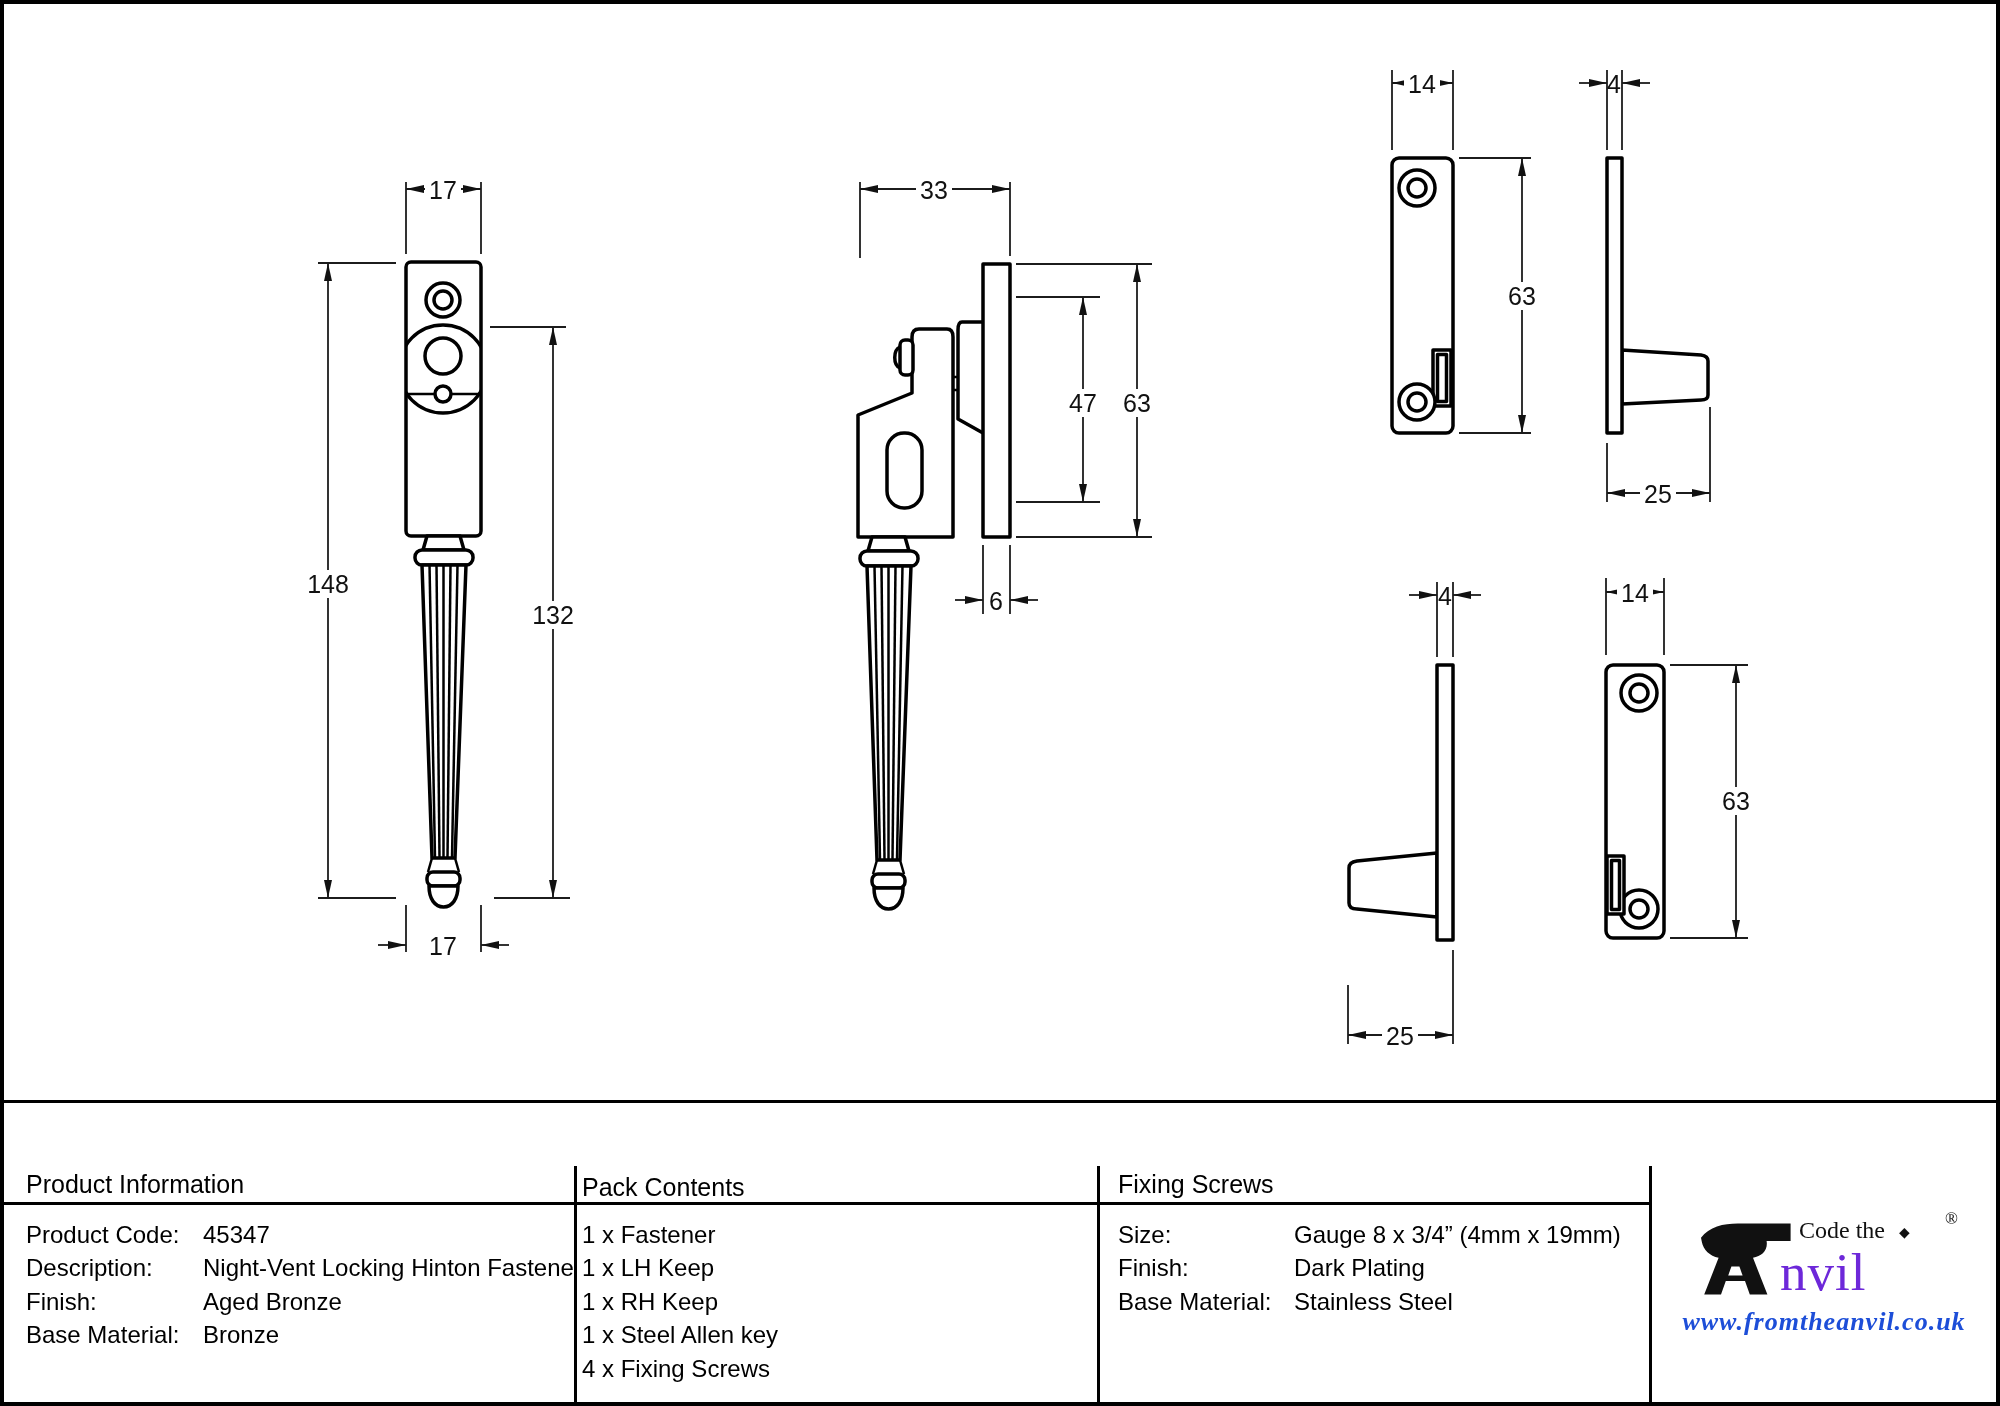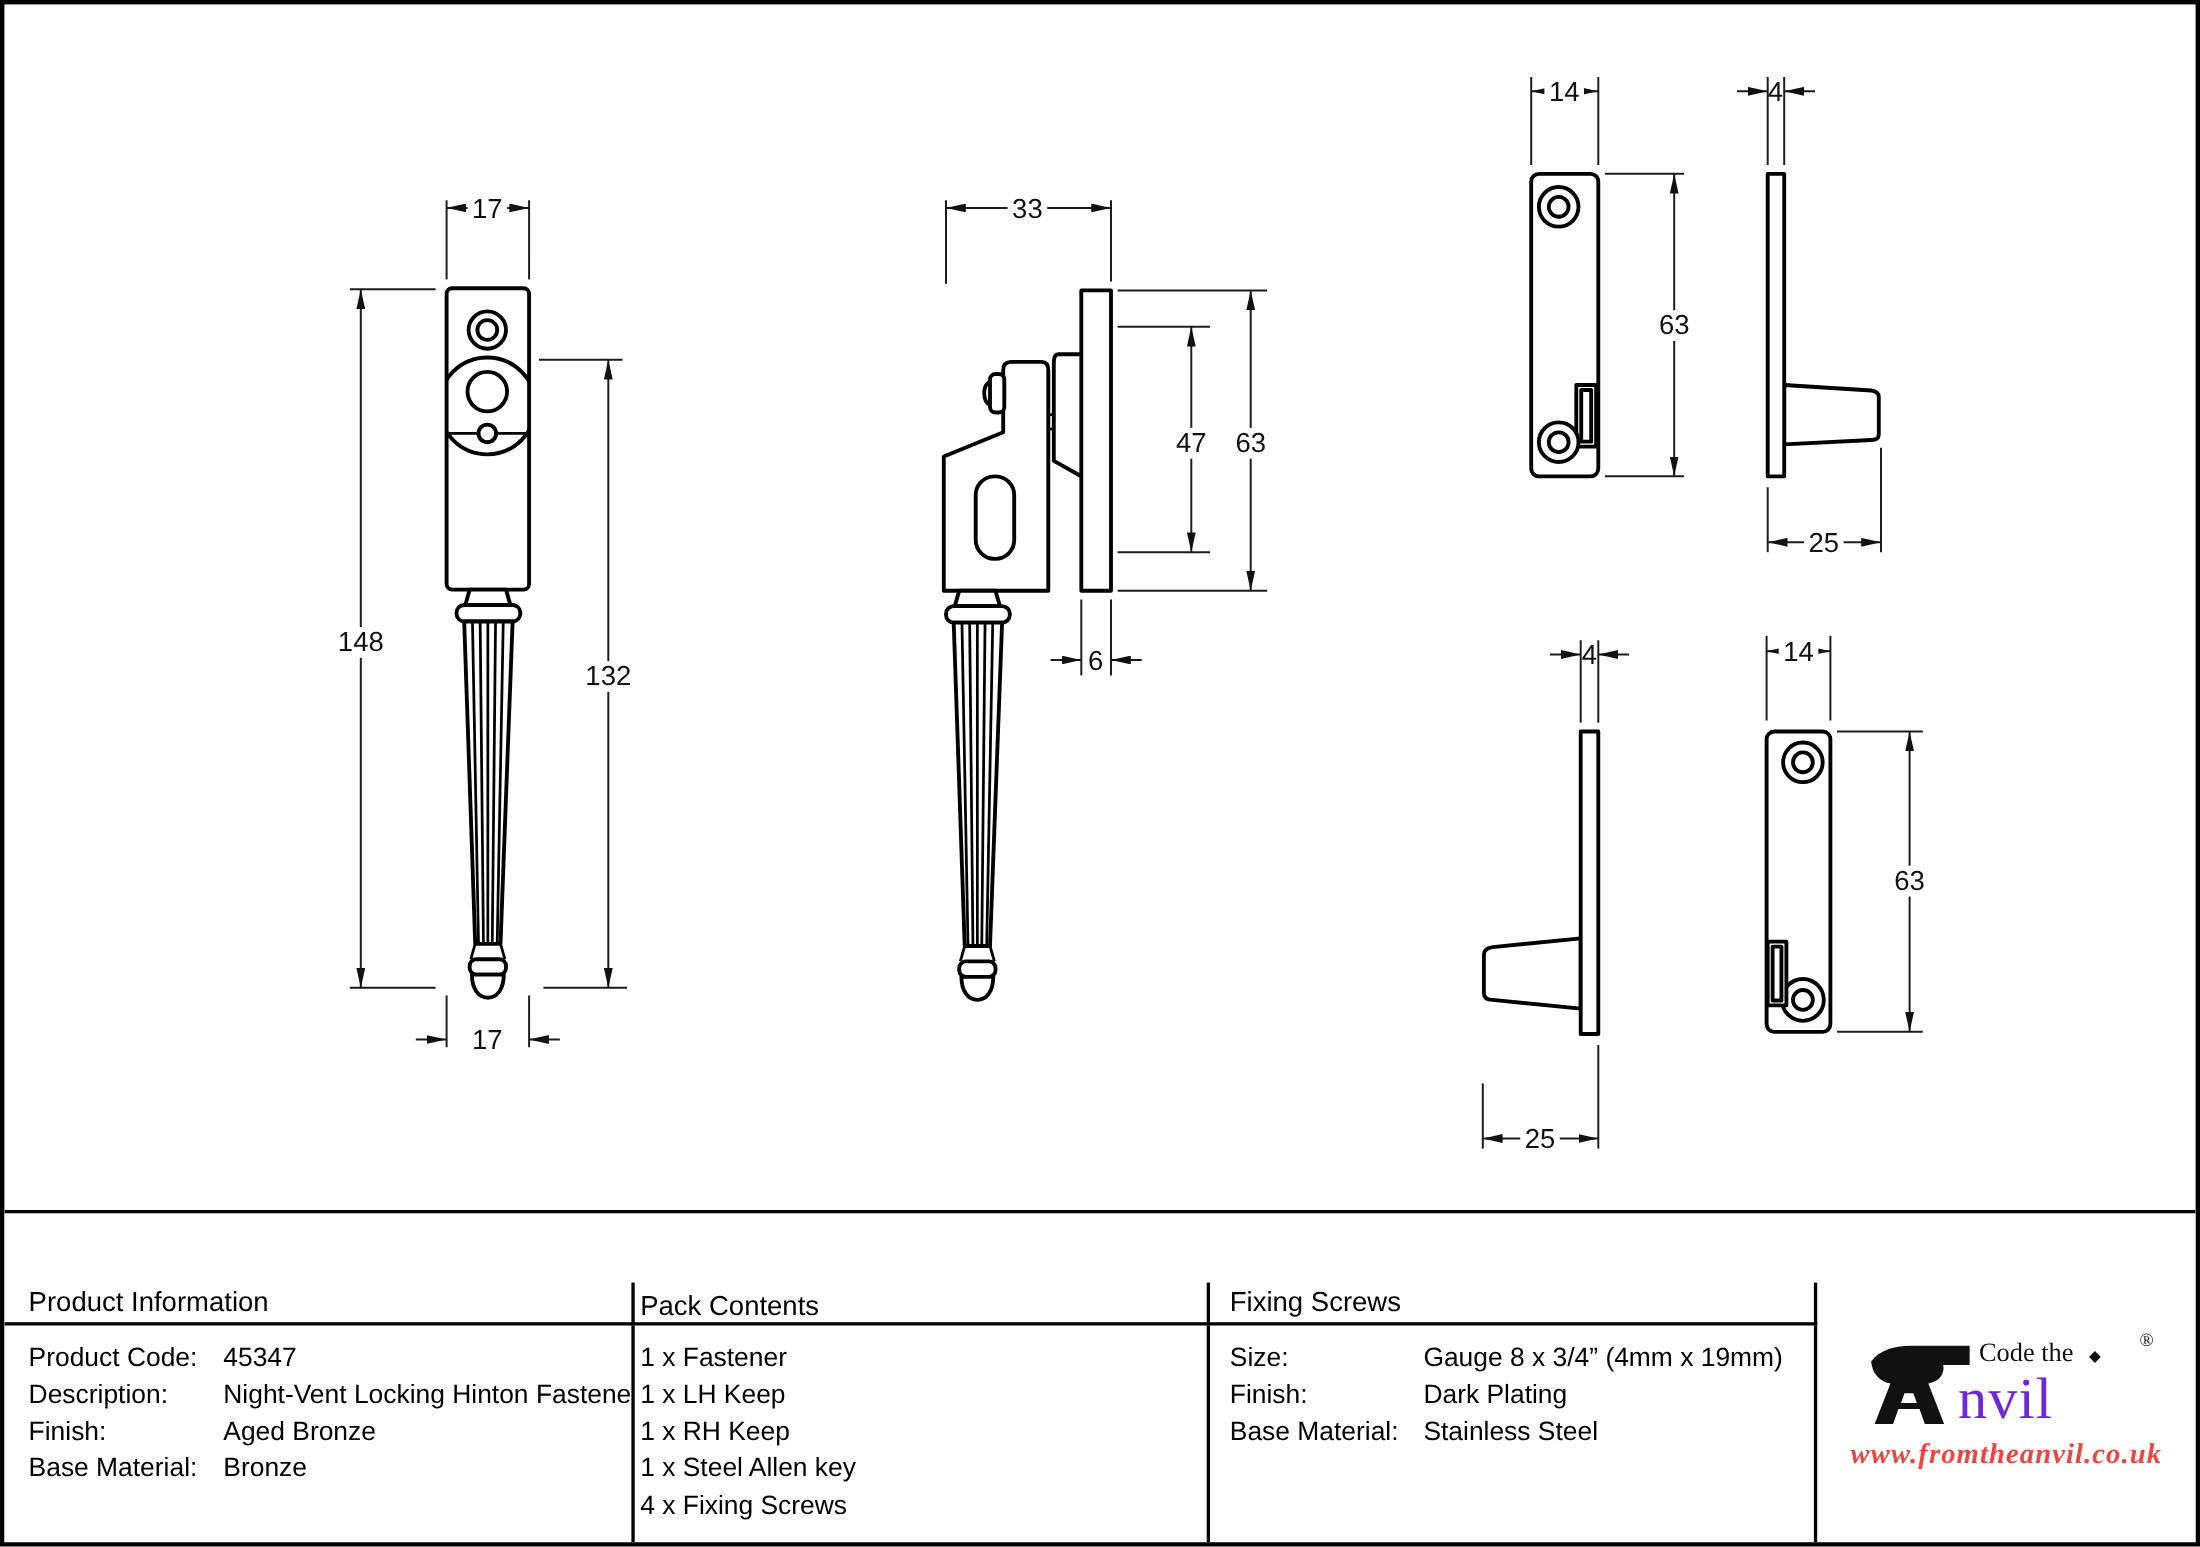--- a/index.html
+++ b/index.html
@@ -38,21 +38,21 @@
   .logo-cell{grid-column:4; grid-row:2/4; display:flex; align-items:center; justify-content:center;}
 
   
   .logo{display:flex; flex-direction:column; align-items:center; margin-top:-14px;}
   .lockup{position:relative; width:256px; height:84px;}
   .anvil-svg{position:absolute; left:0; top:0; width:98px; height:80px;}
   .from-the{position:absolute; left:103px; top:0px; font-family:"Liberation Serif",serif; font-size:24px; color:#111;}
   .diamond{position:absolute; left:203px; top:7px; font-size:14px; color:#111;}
   .brand{position:absolute; left:84px; bottom:-6px; font-family:"Liberation Serif",serif; font-size:53px; line-height:70px; color:#6d28d9; letter-spacing:1px;}
   .regmark{position:absolute; right:-6px; top:-8px; font-family:"Liberation Serif",serif; font-size:17px; color:#111;}
-  .website{margin-top:6px; font-family:"Liberation Serif",serif; font-style:italic; font-size:26px; font-weight:bold; color:#ef4444; letter-spacing:1px;}
+  .website{margin-top:6px; font-family:"Liberation Serif",serif; font-style:italic; font-size:26px; font-weight:bold; color:#1d4ed8; letter-spacing:1px;}
 </style>
 </head>
 <body>
 
 <div class="page">
 
   <svg style="position:absolute;left:0;top:0;" width="1992" height="1092" viewBox="4 4 1992 1092" xmlns="http://www.w3.org/2000/svg">
     <defs>
       <marker id="ah" markerUnits="userSpaceOnUse" markerWidth="18" markerHeight="8" refX="18" refY="4" orient="auto-start-reverse">
         <path d="M0,0 L18,4 L0,8 Z" fill="#111"></path>

